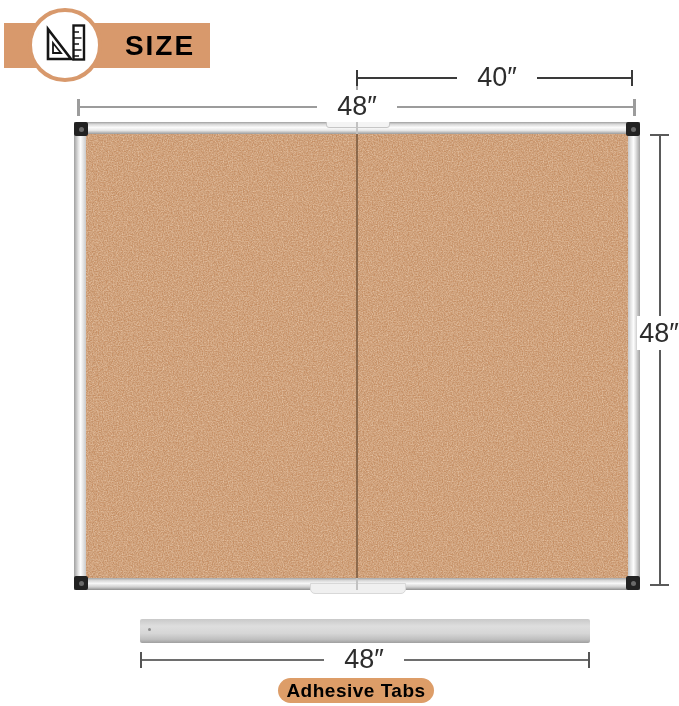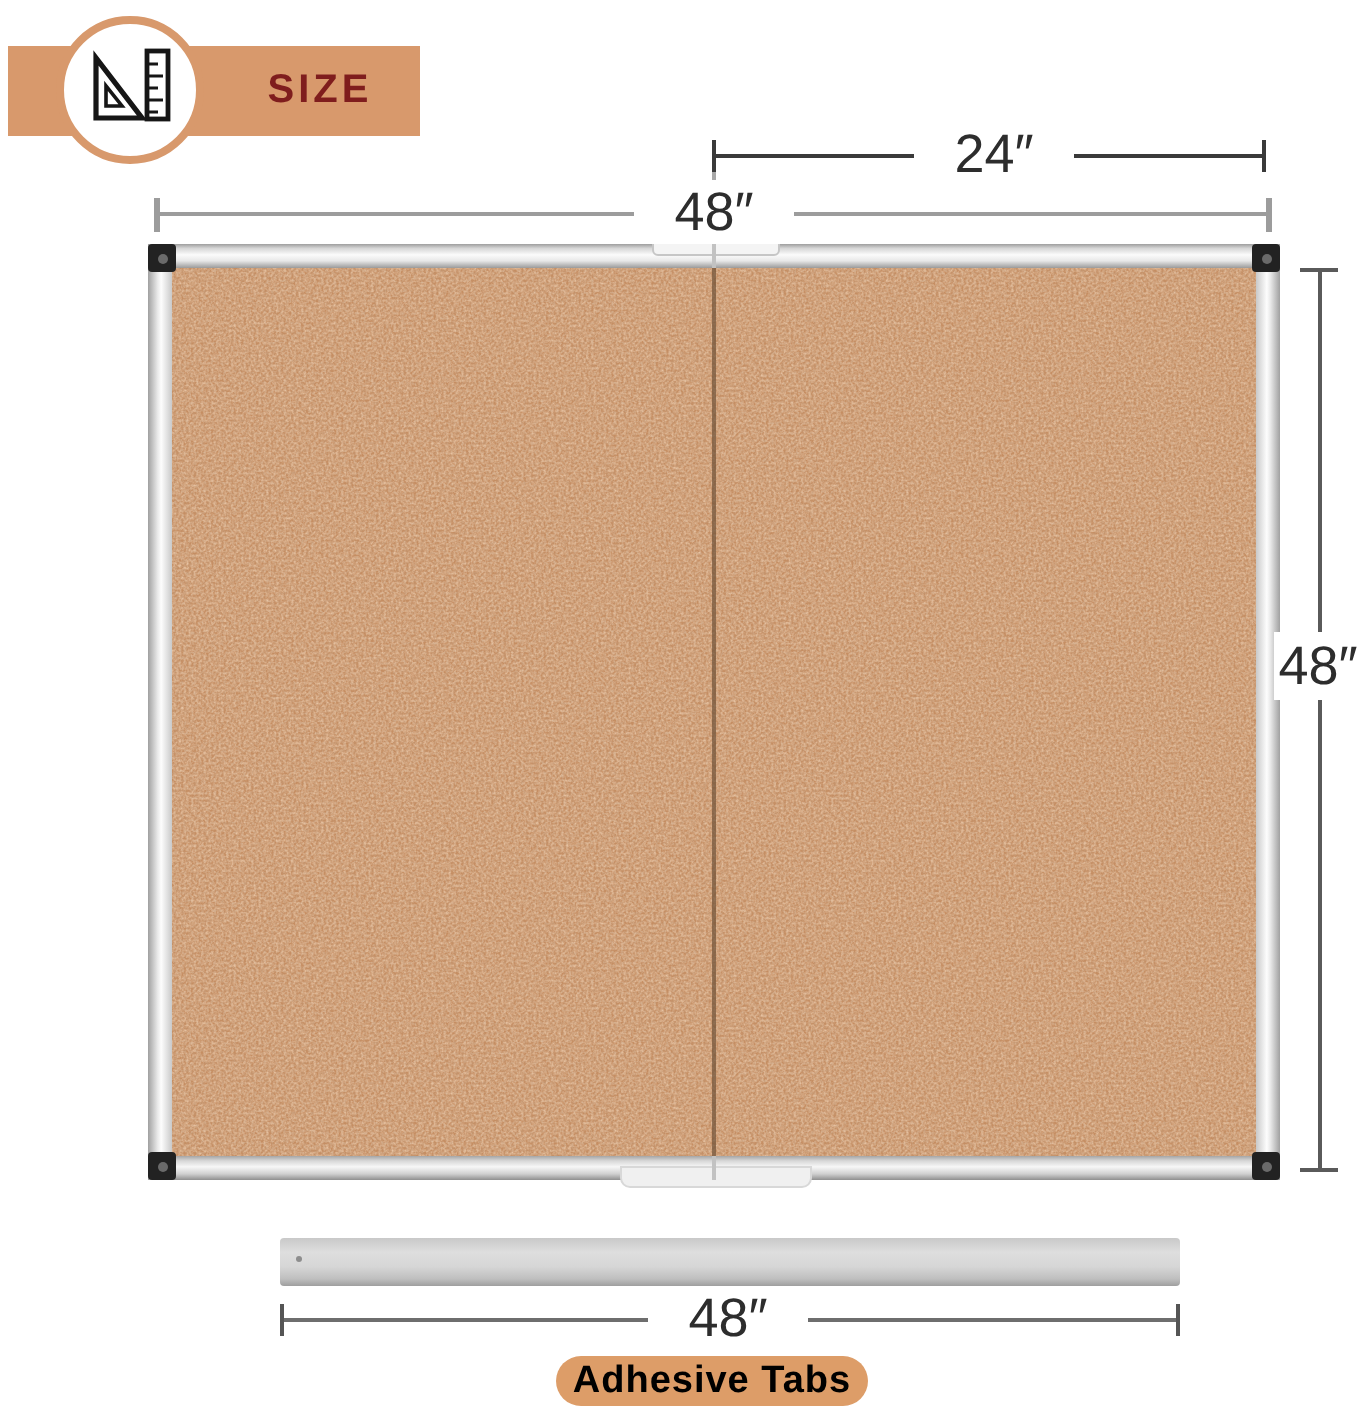--- a/index.html
+++ b/index.html
@@ -9,21 +9,21 @@
   }
   
   .size-banner{position:absolute;left:4px;top:23px;width:206px;height:45px;background:#D8996C;}
   .icon-circle{
     position:absolute;left:28px;top:8px;width:74px;height:74px;border-radius:50%;
     background:#fff;border:4px solid #D8996C;box-sizing:border-box;
     display:flex;align-items:center;justify-content:center;z-index:2;
   }
   .size-title{
     position:absolute;left:110px;top:25px;width:100px;height:41px;z-index:2;
-    color:#7f1d1d;font-size:20px;font-weight:bold;letter-spacing:2px;
+    color:#000000;font-size:28px;font-weight:bold;letter-spacing:2px;
     display:flex;align-items:center;justify-content:center;
   }
   
   .tick-v{position:absolute;width:2px;background:#3a3a3a;}
   .dim-label{
     position:absolute;background:#fff;color:#2d2d2d;font-size:27px;
     text-align:center;z-index:3;
   }
   
   .dim24-line{position:absolute;left:357px;top:77px;width:276px;border-top:2px solid #3a3a3a;}
@@ -94,21 +94,21 @@
         <path d="M31.5 12 H37 M31.5 18 H39.5 M31.5 24 H37 M31.5 30 H39.5 M31.5 36 H37" stroke="#161616" stroke-width="1.6" fill="none"></path>
       </svg>
     </span>
   </div>
   <div class="size-title">SIZE</div>
 
   <div>
     <div class="dim24-line"></div>
     <div class="tick-v dim24-tl"></div>
     <div class="tick-v dim24-tr"></div>
-    <div class="dim-label dim24-label">24″</div>
+    <div class="dim-label dim24-label">40″</div>
   </div>
 
   <div>
     <div class="center-leader"></div>
     <div class="dim48t-line"></div>
     <div class="tick-v dim48t-tl"></div>
     <div class="tick-v dim48t-tr"></div>
     <div class="dim-label dim48t-label">48″</div>
   </div>
 

